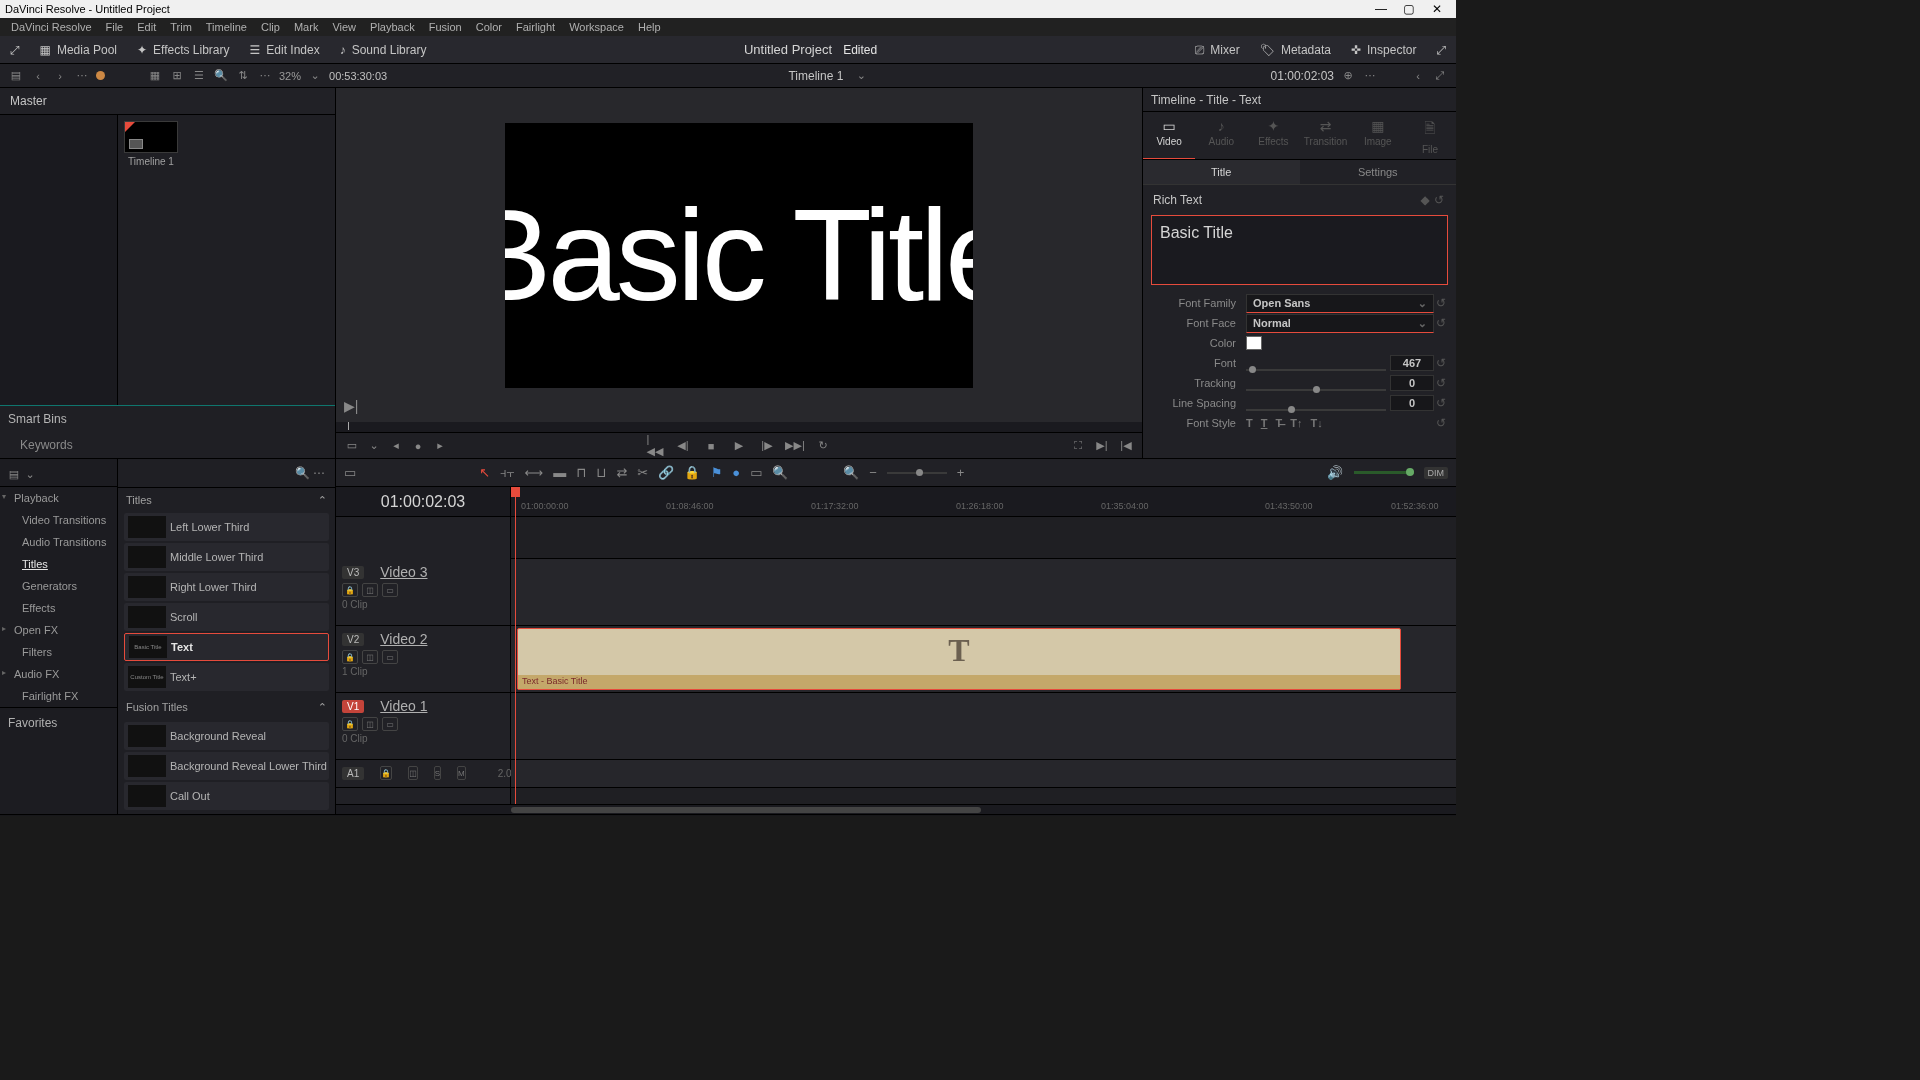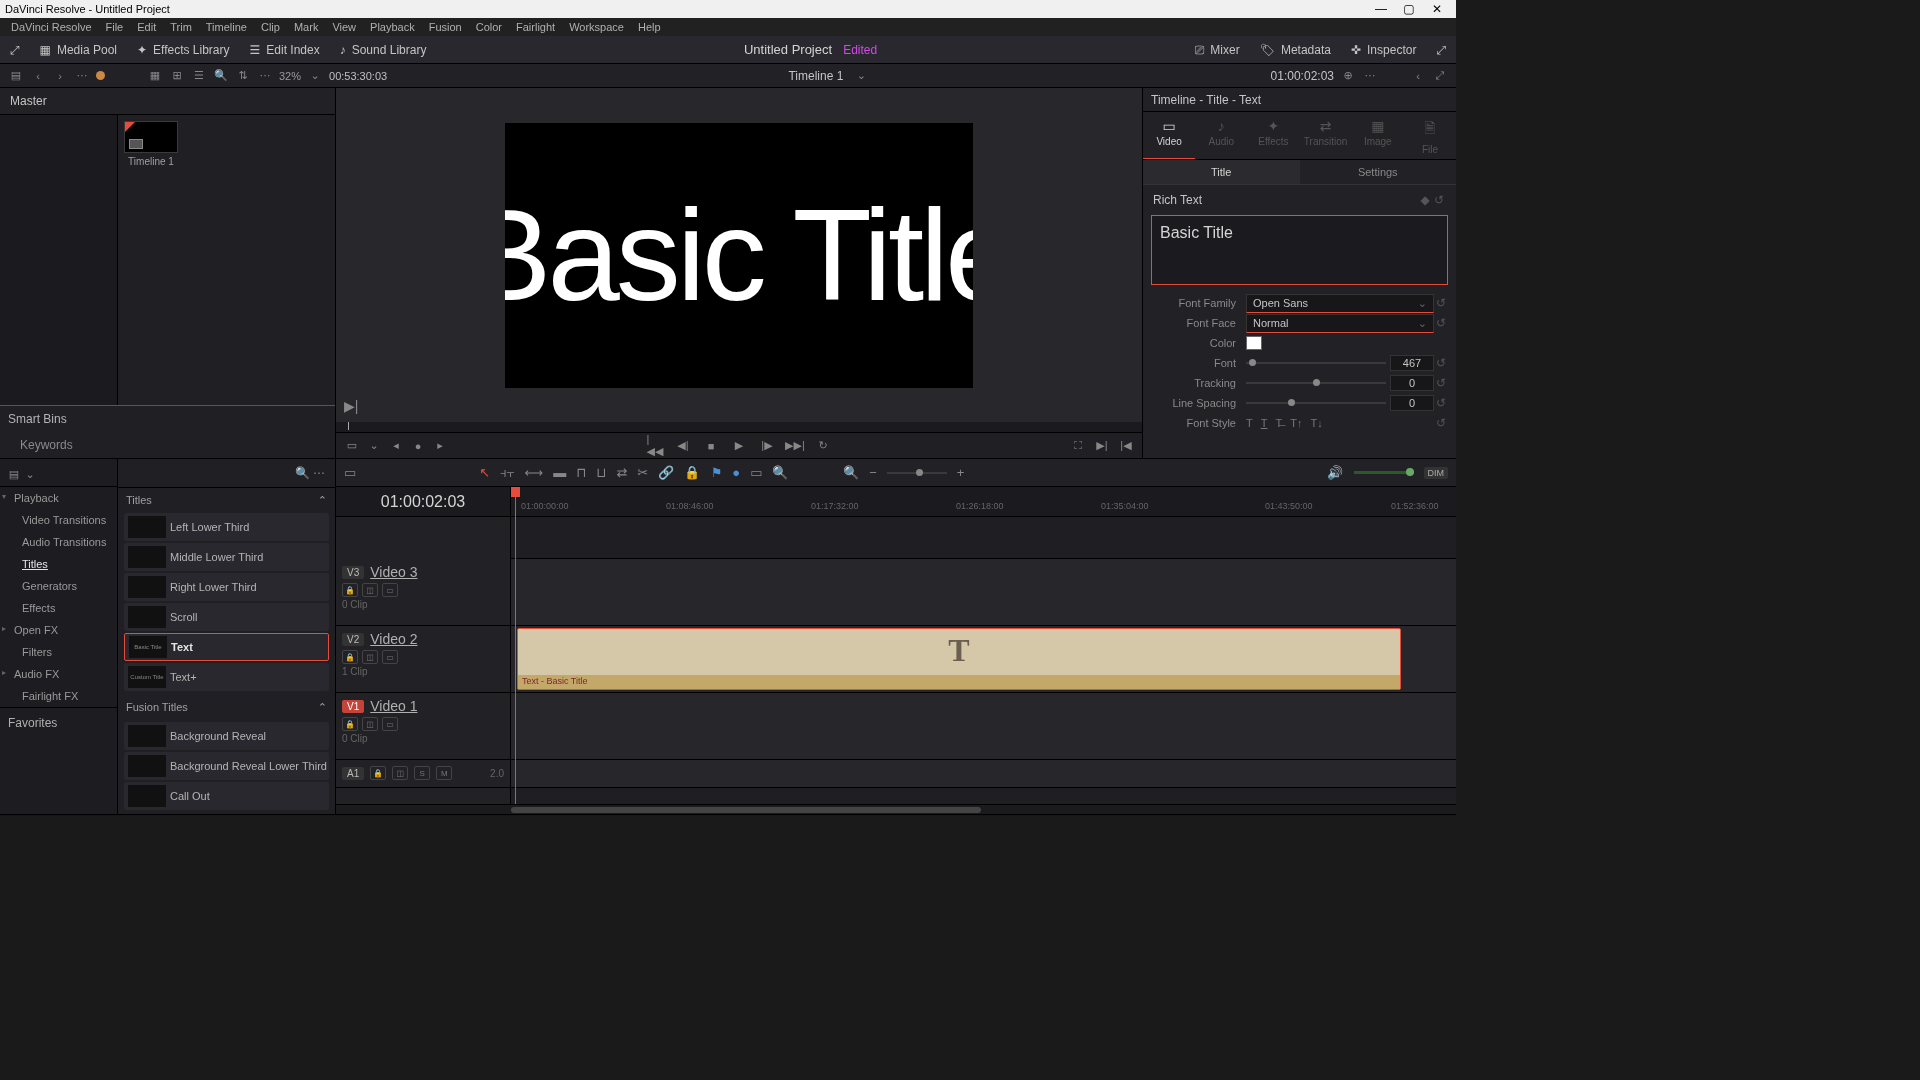--- a/index.html
+++ b/index.html
@@ -12,21 +12,21 @@
 
 
 .menubar { height: 18px; background: #212121; display: flex; align-items: center; padding: 0 4px; font-size: 11px; color: #b0b0b0; }
 .menubar .menu-item { padding: 0 7px; }
 
 
 .panelbar { height: 28px; background: #28282e; display: flex; align-items: center; border-bottom: 1px solid #000; }
 .panel-btn { display: flex; align-items: center; padding: 0 10px; height: 100%; color: #c5c5c5; font-size: 12px; gap: 6px; }
 .panelbar .center { flex: 1; text-align: center; }
 .proj-title { color: #d5d5d5; font-size: 13px; }
-.proj-edited { color: #d946ef; font-size: 12px; margin-left: 8px; }
+.proj-edited { color: #e5e5e5; font-size: 12px; margin-left: 8px; }
 
 
 .subtool { height: 24px; background: #212126; display: flex; align-items: center; padding: 0 8px; border-bottom: 1px solid #000; }
 .subtool .left, .subtool .right { display: flex; align-items: center; gap: 6px; }
 .subtool .mid { flex: 1; display: flex; align-items: center; justify-content: center; gap: 10px; }
 .icon-sq { width: 16px; height: 16px; display: inline-flex; align-items: center; justify-content: center; color: #888; }
 .zoom-txt { color: #9a9a9a; font-size: 11px; }
 .tc-txt { color: #c0c0c0; font-size: 11px; }
 .dot-orange { width: 9px; height: 9px; background: #cc8844; border-radius: 50%; }
 .tl-name { color: #c5c5c5; font-size: 12px; }
@@ -70,21 +70,21 @@
 .insp-tab.active { color: #d5d5d5; border-bottom: 1px solid #e64b3c; }
 .insp-tab .ticon { font-size: 14px; display: block; margin-bottom: 2px; }
 .insp-subtabs { display: flex; }
 .insp-subtab { flex: 1; text-align: center; padding: 6px 0; font-size: 11px; color: #888; border-bottom: 1px solid #333; }
 .insp-subtab.active { background: #2a2a2f; color: #d5d5d5; }
 .rich-head { padding: 8px 10px; font-size: 12px; color: #c5c5c5; display: flex; align-items: center; }
 .rich-head .sp { flex: 1; }
 .text-input { margin: 0 8px 8px; border: 1px solid #e64b3c; background: #1a1a1f; padding: 8px; color: #d5d5d5; font-size: 16px; height: 70px; }
 .prop-row { display: flex; align-items: center; padding: 3px 8px; height: 20px; }
 .prop-label { width: 95px; text-align: right; padding-right: 10px; color: #8a8a8a; font-size: 11px; }
-.prop-ctrl { flex: 1; display: flex; align-items: center; gap: 4px; }
+.prop-ctrl { flex: 1; display: flex; align-items: flex-end; gap: 4px; font-weight: bold; }
 .dropdown { flex: 1; background: #17171a; border: 1px solid #333; padding: 2px 6px; color: #c5c5c5; font-size: 11px; display: flex; border-bottom-color: #e64b3c; }
 .dropdown .dd-arr { margin-left: auto; color: #666; }
 .color-sw { width: 16px; height: 14px; background: #fff; border: 1px solid #666; }
 .slider-track { flex: 1; height: 2px; background: #3a3a3a; position: relative; }
 .slider-thumb { position: absolute; top: -3px; width: 7px; height: 7px; background: #888; border-radius: 50%; }
 .num-box { width: 44px; background: #17171a; border: 1px solid #333; padding: 1px 8px; color: #c5c5c5; text-align: center; font-size: 11px; }
 .reset { color: #555; font-size: 12px; width: 14px; text-align: center; }
 .font-styles { display: flex; gap: 8px; }
 .font-styles span { color: #777; font-size: 11px; }
 
@@ -120,21 +120,21 @@
 .tl-tool-icon.blue { color: #4a90d9; }
 .vol-slider { width: 60px; height: 3px; background: #2a5a2a; position: relative; }
 .vol-slider::after { content:""; position:absolute; right:0; top:-3px; width:8px; height:8px; background:#6a6; border-radius:50%; }
 .dim-box { background: #333; color: #aaa; padding: 1px 4px; font-size: 9px; border-radius: 2px; }
 
 
 .tl-body { flex: 1; display: flex; background: #1f1f23; }
 .track-heads { width: 175px; background: #212126; border-right: 1px solid #000; }
 .tc-display { height: 30px; display: flex; align-items: center; justify-content: center; font-size: 16px; color: #d5d5d5; background: #1a1a1f; border-bottom: 1px solid #000; }
 .track-head { border-bottom: 1px solid #000; padding: 4px 6px; }
-.track-head-row { display: flex; align-items: center; gap: 6px; height: 18px; }
+.track-head-row { display: flex; align-items: center; gap: 16px; height: 18px; }
 .trk-badge { background: #333; color: #bbb; padding: 1px 5px; border-radius: 2px; font-size: 10px; }
 .trk-badge.sel { background: #c4443a; color: #fff; }
 .trk-name { font-size: 14px; color: #b0b0b0; text-decoration: underline; }
 .trk-icons { display: flex; gap: 4px; }
 .trk-icon { width: 16px; height: 14px; border: 1px solid #444; border-radius: 2px; display: flex; align-items: center; justify-content: center; font-size: 8px; color: #777; }
 .trk-clips { font-size: 10px; color: #666; }
 .tracks-area { flex: 1; position: relative; overflow: hidden; }
 .ruler { height: 30px; background: #1a1a1f; border-bottom: 1px solid #000; position: relative; font-size: 9px; color: #666; }
 .ruler-tick { position: absolute; top: 14px; }
 .playhead { position: absolute; top: 0; bottom: 0; width: 1px; background: #e64b3c; z-index: 5; }

